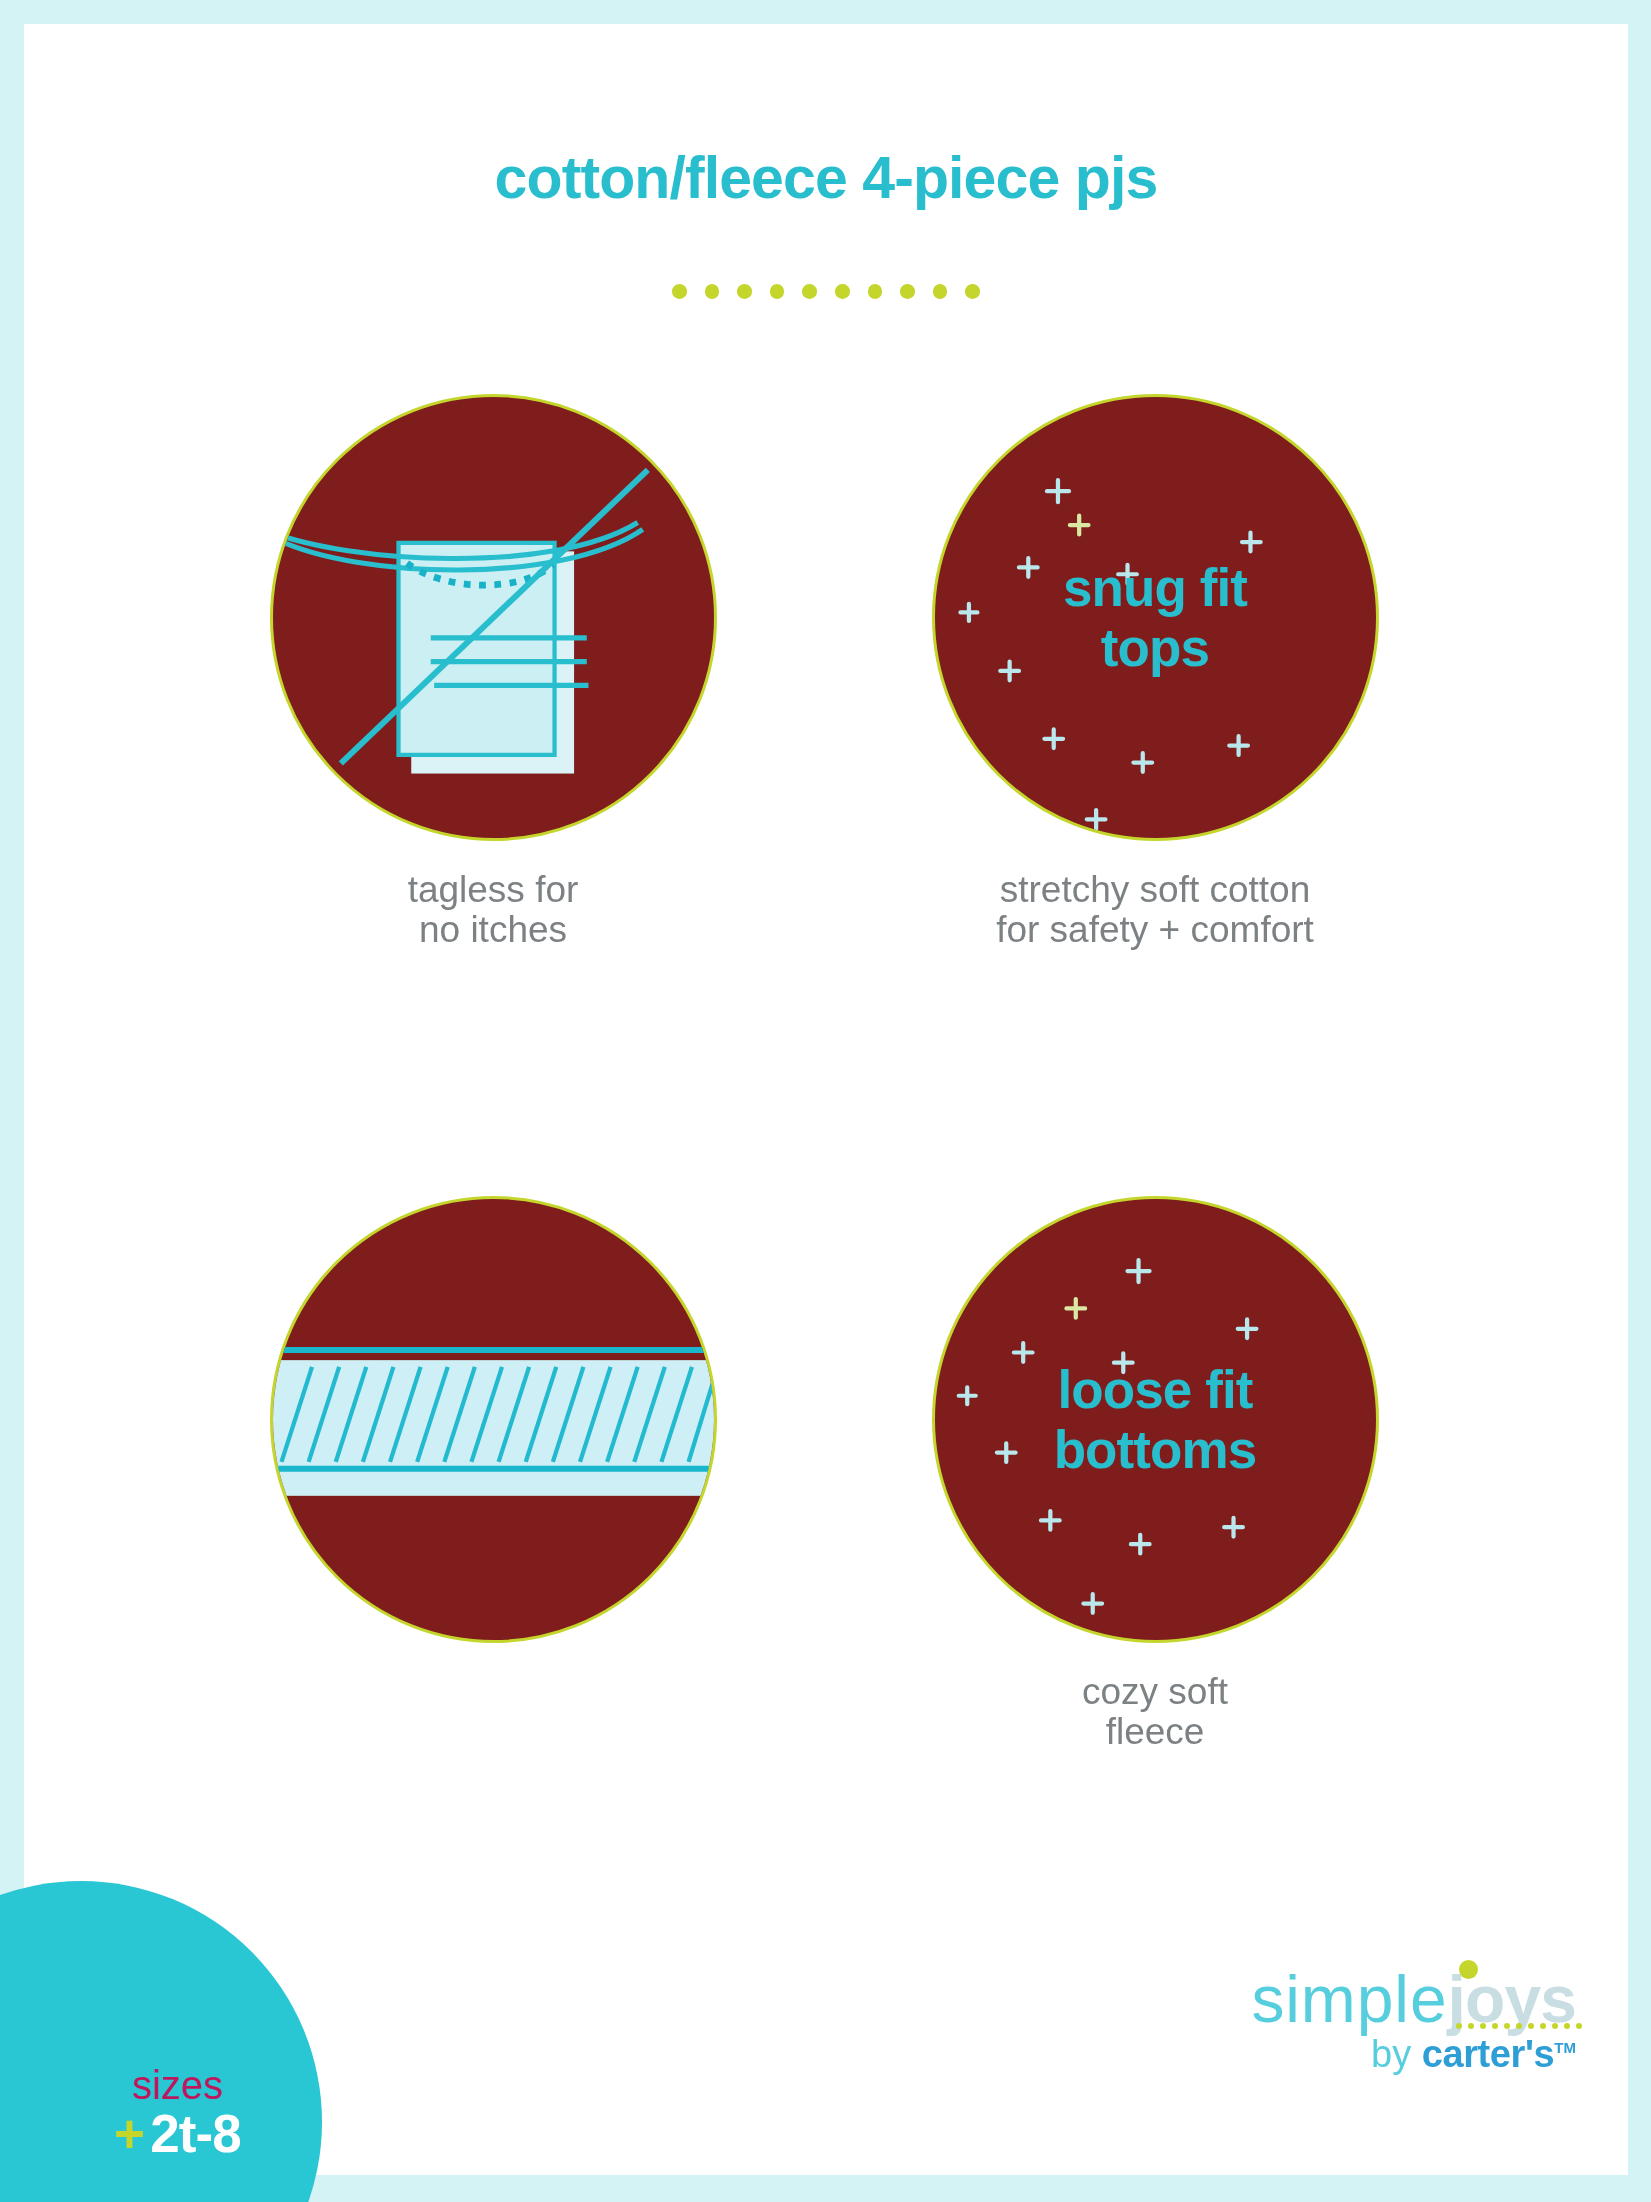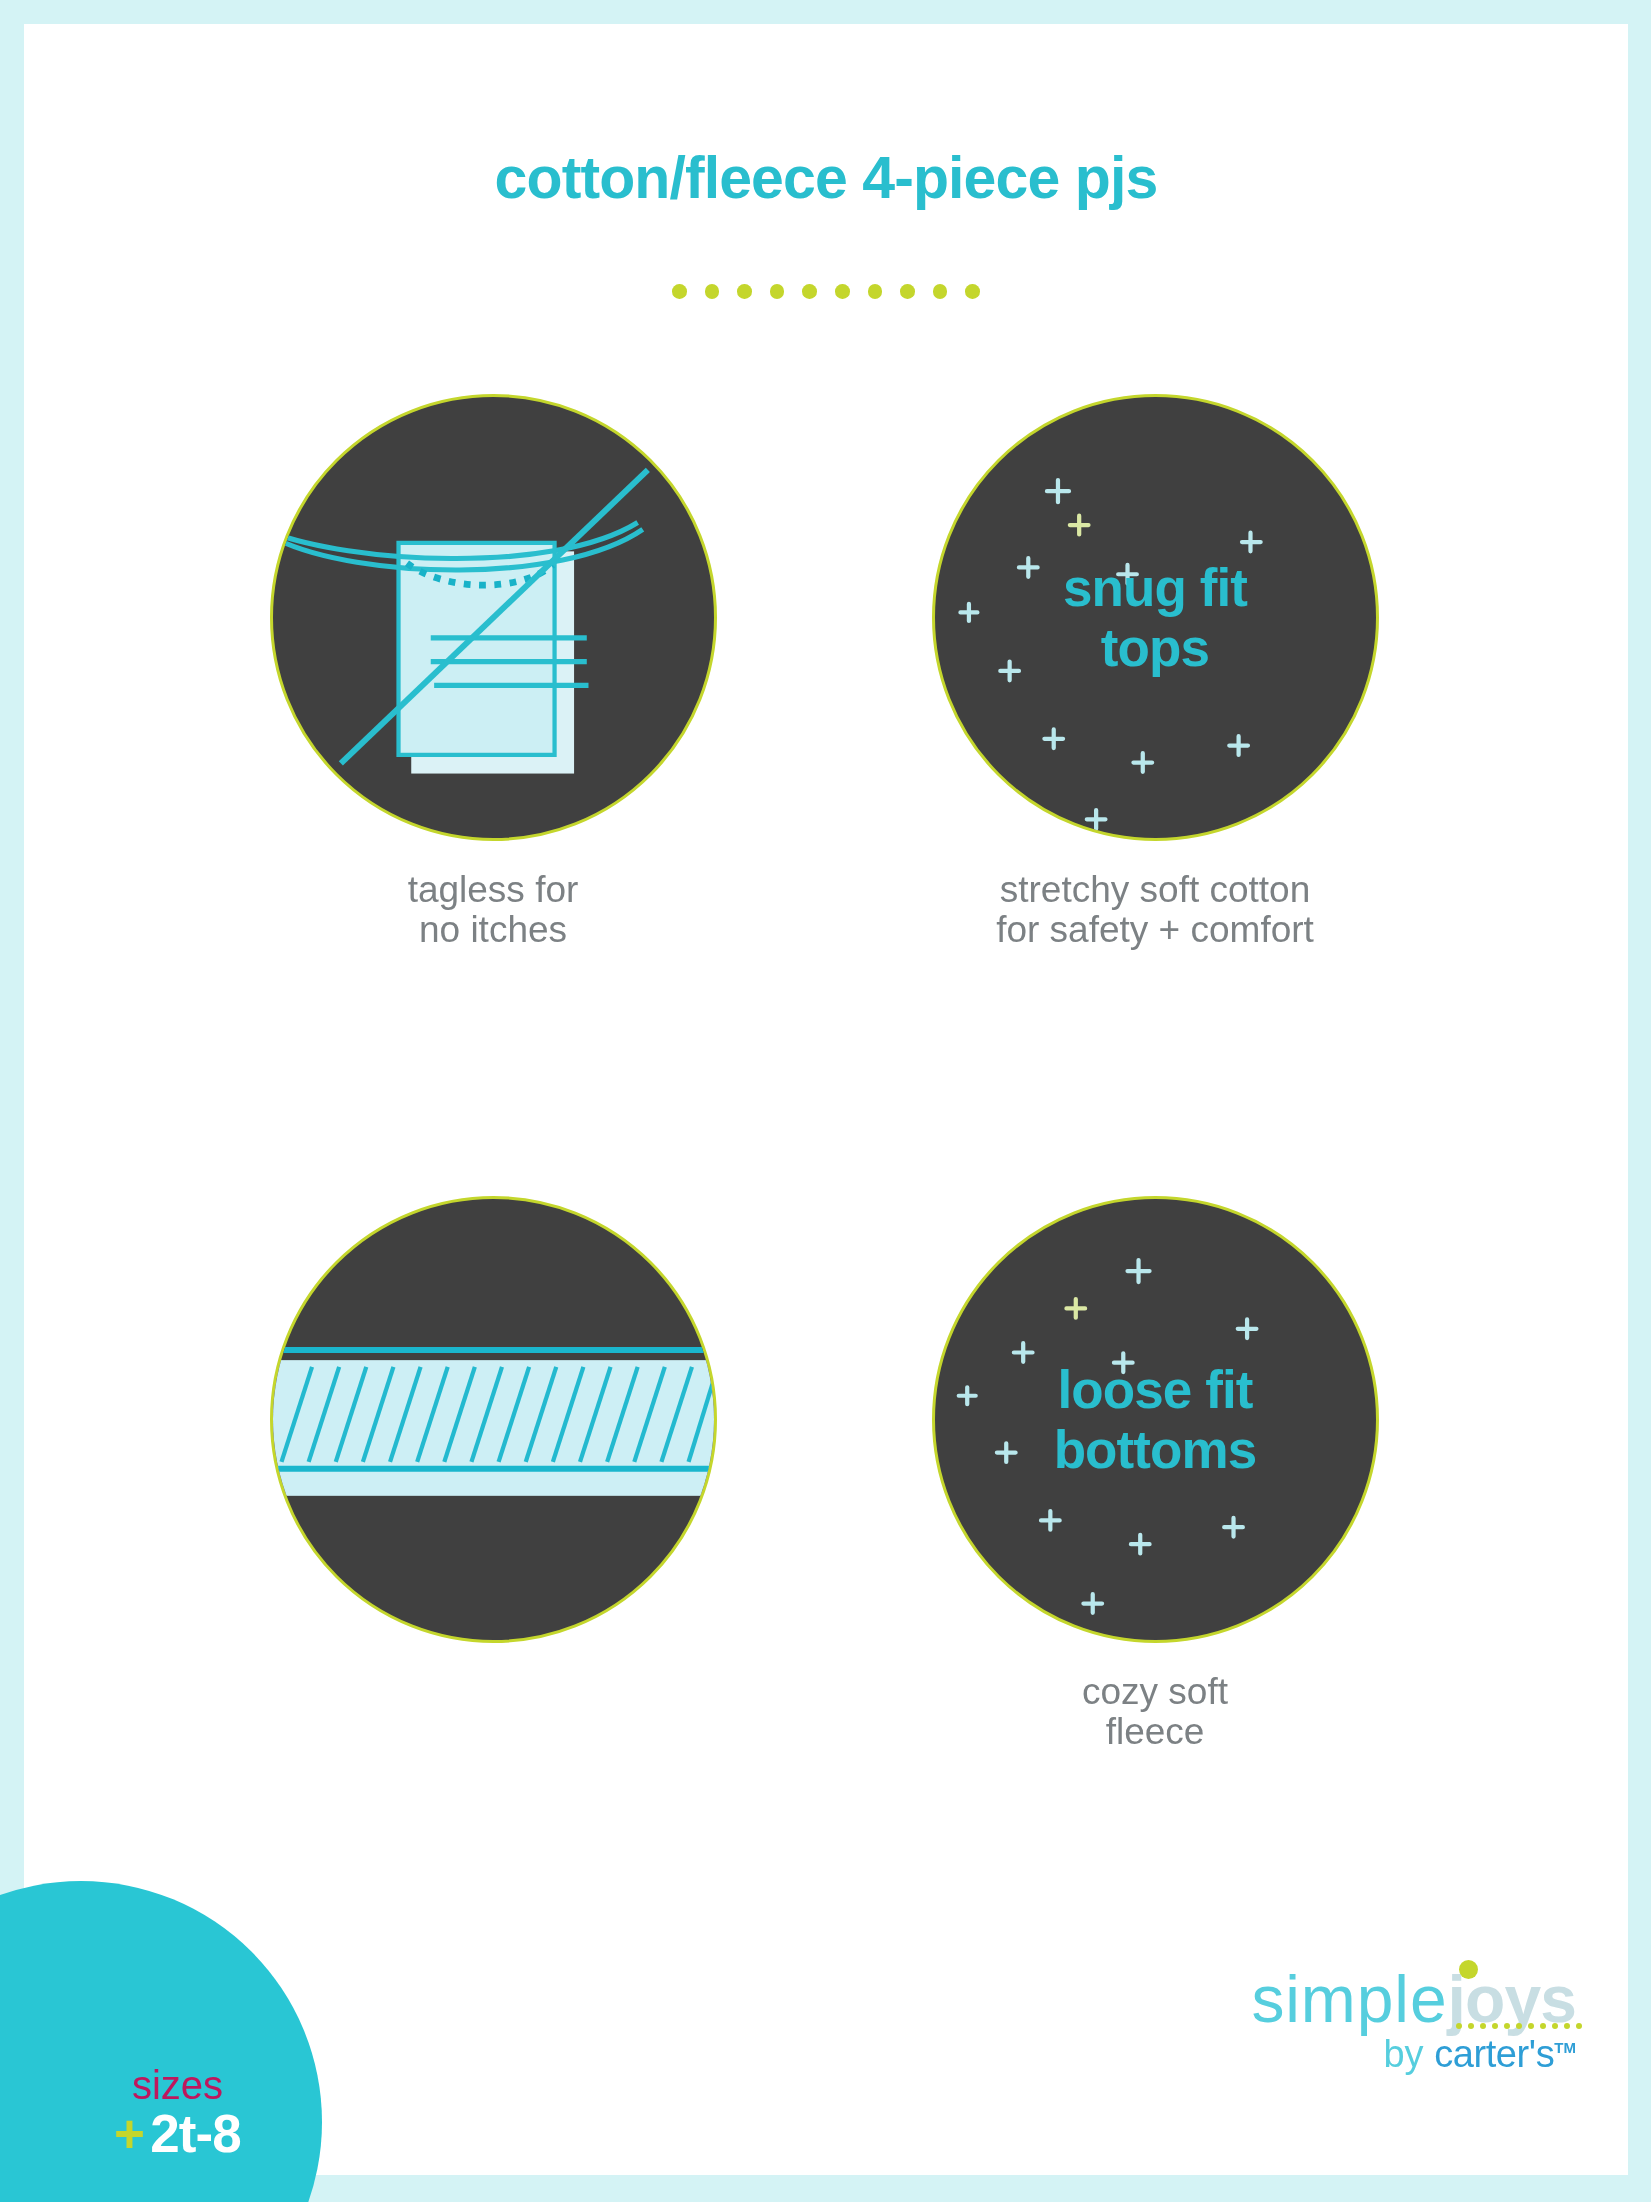--- a/index.html
+++ b/index.html
@@ -68,21 +68,21 @@
   .feature.row-bottom { top: 1172px; }
 
   .circle {
     position: relative;
     width: 447px; height: 447px;
     margin: 0 auto;
     border-radius: 50%;
     border: 3.4px solid #c4d62c;
     box-sizing: border-box;
     overflow: hidden;
-    background: #404040;
+    background: #7f1d1d;
   }
   .circle svg { display: block; width: 100%; height: 100%; }
 
   .caption {
     margin-top: 29px;
     font-size: 37px;
     line-height: 1.07;
     color: #7c8184;
     font-weight: normal;
   }
@@ -203,21 +203,21 @@
     line-height: 1;
     white-space: nowrap;
   }
   #logo-by {
     color: #56cede;
     font-weight: normal;
     text-align: right;
   }
   #logo-carters {
     color: #2e9ed6;
-    font-weight: normal;
+    font-weight: bold;
     letter-spacing: -0.4px;
     margin-top: 43px;
   }
   #logo-tm {
     font-size: 15px;
     color: #2e9ed6;
     vertical-align: super;
     font-weight: bold;
   }
 </style>

